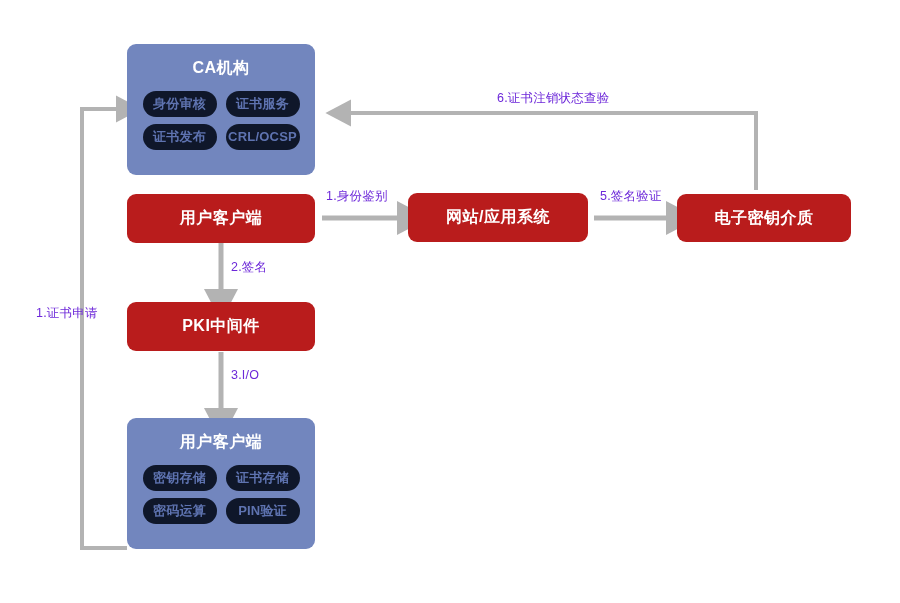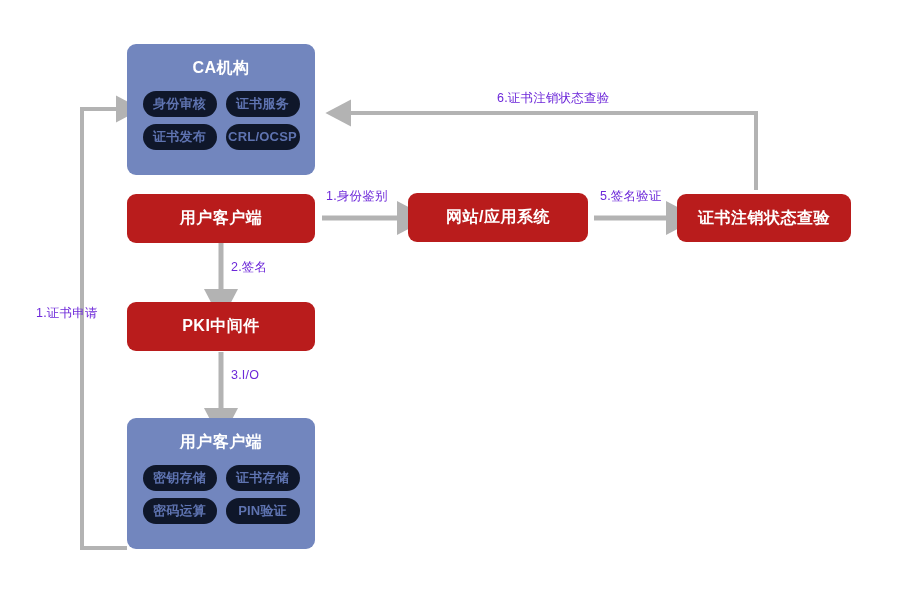--- a/index.html
+++ b/index.html
@@ -125,21 +125,21 @@
       <div class="pill">密码运算</div>
       <div class="pill">PIN验证</div>
     </div>
   </div>
 
   <div class="node teal" id="node-website" style="left:408px;top:193px;width:180px;height:49px;">
     <span class="node-title">网站/应用系统</span>
   </div>
 
   <div class="node teal" id="node-sigserver" style="left:677px;top:194px;width:174px;height:48px;">
-    <span class="node-title">证书注销状态查验</span>
+    <span class="node-title">电子密钥介质</span>
   </div>
 
   <div class="edge-label" style="left:36px;top:305px;">1.证书申请</div>
 
   <div class="edge-label" style="left:231px;top:259px;">2.签名</div>
 
   <div class="edge-label" style="left:231px;top:368px;">3.I/O</div>
 
   <div class="edge-label" style="left:326px;top:188px;">1.身份鉴别</div>
 

